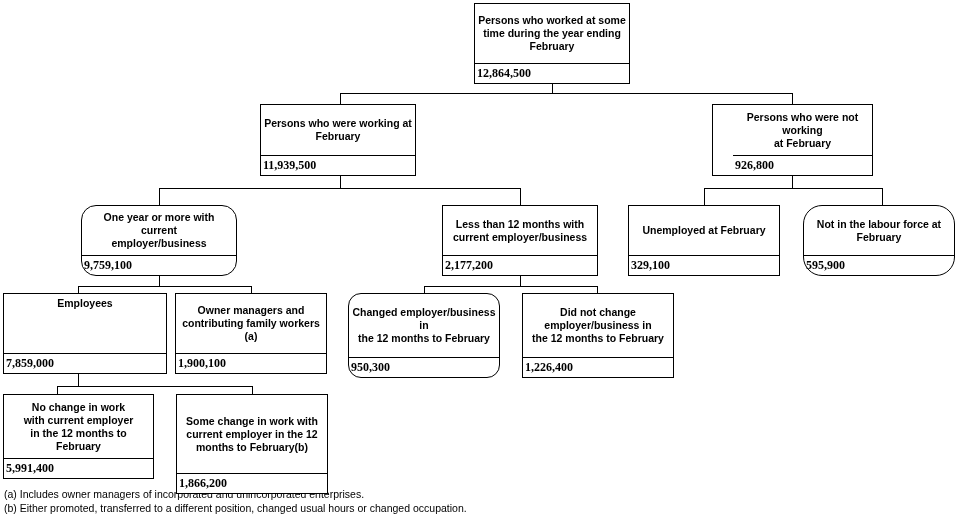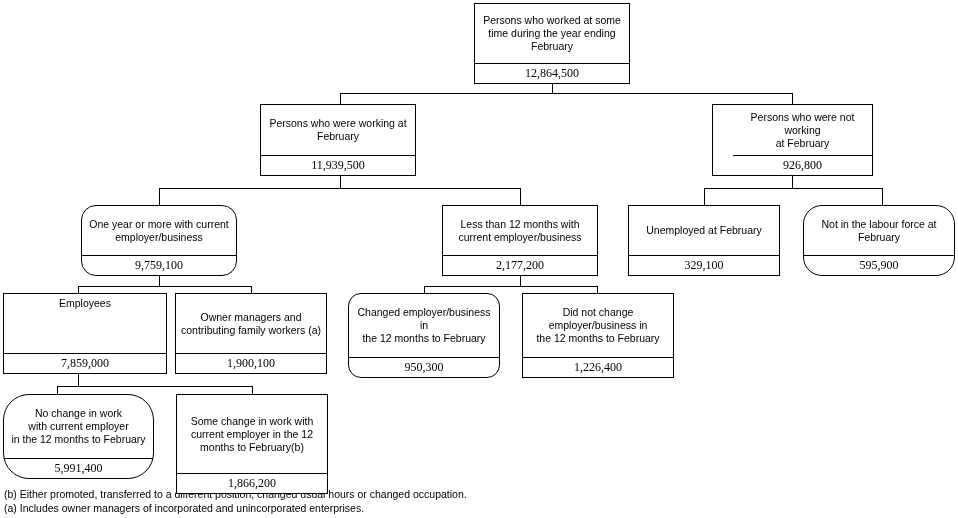--- a/index.html
+++ b/index.html
@@ -17,37 +17,37 @@
     overflow: hidden;
   }
   .node {
     position: absolute;
     box-sizing: border-box;
     border: 1px solid #000000;
     background: #ffffff;
     display: flex;
     flex-direction: column;
     z-index: 2;
+    font-weight: bold;
   }
   .node .label {
     flex: 1 1 auto;
     display: flex;
     align-items: center;
     justify-content: center;
     text-align: center;
     font-size: 10.5px;
     line-height: 13px;
     padding: 1px 3px;
     box-sizing: border-box;
     white-space: pre-line;
   }
   .node .value {
     flex: 0 0 auto;
     border-top: 1px solid #000000;
-    text-align: center;
     font-size: 12px;
     line-height: 14px;
     font-family: "Liberation Serif", serif;
     padding: 2px 2px 3px 2px;
     box-sizing: border-box;
   }
   .vline {
     position: absolute;
     width: 1px;
     background: #000000;
@@ -164,32 +164,32 @@
     <div class="value">950,300</div>
   </div>
 
   <div class="node" style="left:522px; top:293px; width:152px; height:85px;">
     <div class="label">Did not change
 employer/business in
 the 12 months to February</div>
     <div class="value">1,226,400</div>
   </div>
 
-  <div class="node" style="left:3px; top:394px; width:151px; height:85px;border-radius:26px;">
+  <div class="node" style="left:3px; top:394px; width:151px; height:85px;">
     <div class="label">No change in work
 with current  employer
 in the 12 months to February</div>
     <div class="value">5,991,400</div>
   </div>
 
   <div class="node" style="left:176px; top:394px; width:152px; height:100px;">
     <div class="label">Some change in work with
 current employer in the 12
 months to February(b)</div>
     <div class="value">1,866,200</div>
   </div>
 
   <div class="footnotes" style="top:487px;">
+    <span class="fn-line">(a) Includes owner managers of incorporated and unincorporated enterprises.</span>
     <span class="fn-line">(b) Either promoted, transferred to a different position, changed usual hours or changed occupation.</span>
-    <span class="fn-line">(a) Includes owner managers of incorporated and unincorporated enterprises.</span>
   </div>
 
 </div>
 
 </body></html>

